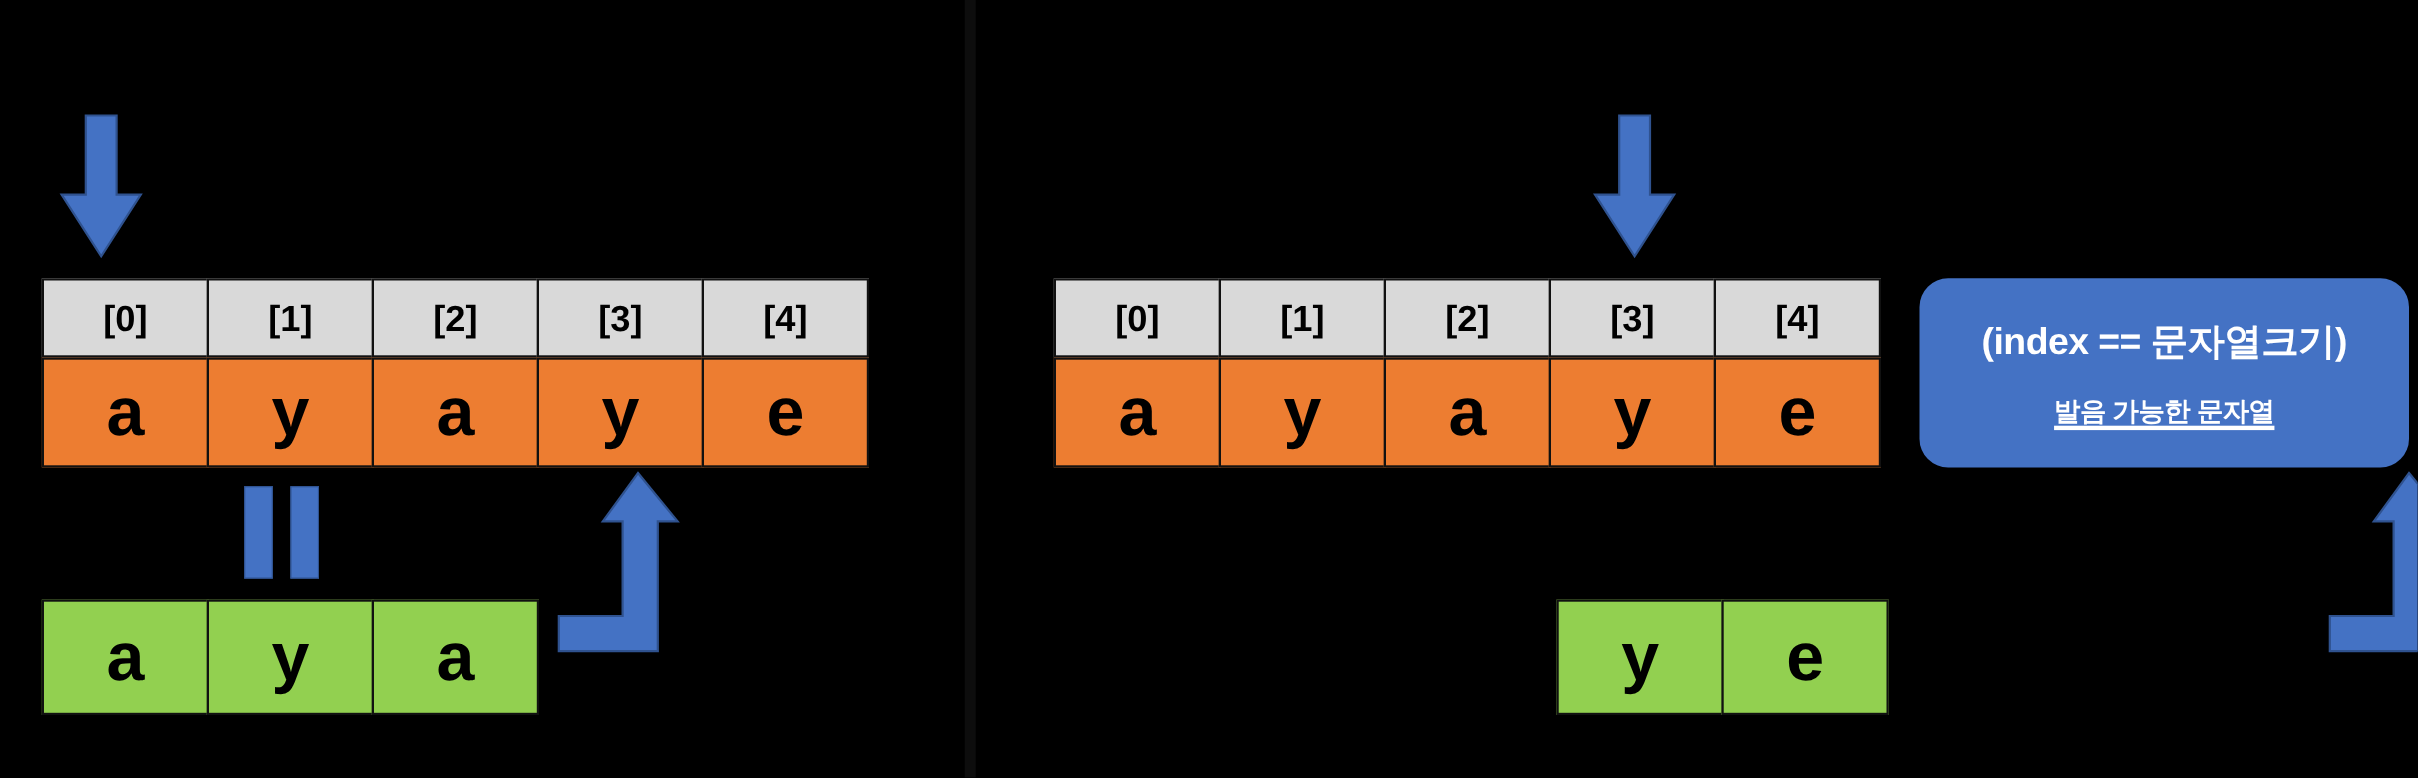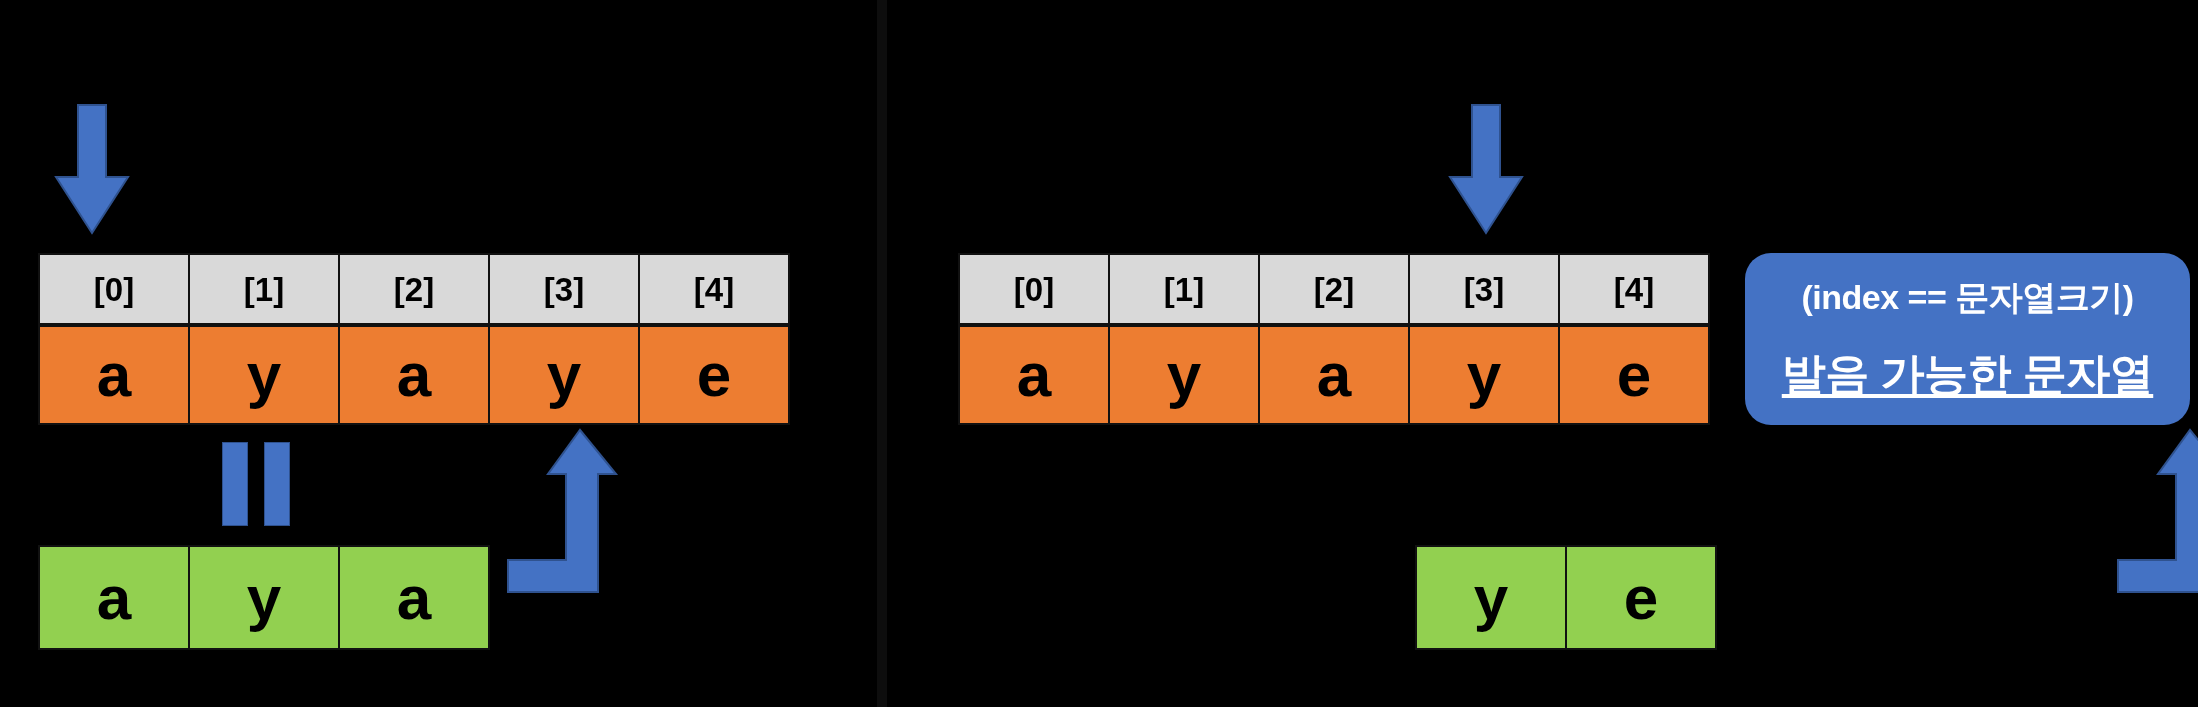--- a/index.html
+++ b/index.html
@@ -84,21 +84,21 @@
     box-sizing:border-box;
     display:flex;flex-direction:column;
     align-items:center;justify-content:center;
     gap:24px;
     color:#FFFFFF;
   }
   #callout .line1{
     font-size:34px;font-weight:700;letter-spacing:-0.5px;white-space:nowrap;
   }
   #callout .line2{
-    font-size:44px;font-weight:700;letter-spacing:-0.5px;white-space:nowrap;
+    font-size:24px;font-weight:700;letter-spacing:-0.5px;white-space:nowrap;
     text-decoration:underline;text-underline-offset:5px;
     text-decoration-thickness:4px;
   }
 </style>
 </head>
 <body>
 
 <div id="canvas">
 
   <div id="divider"></div>

